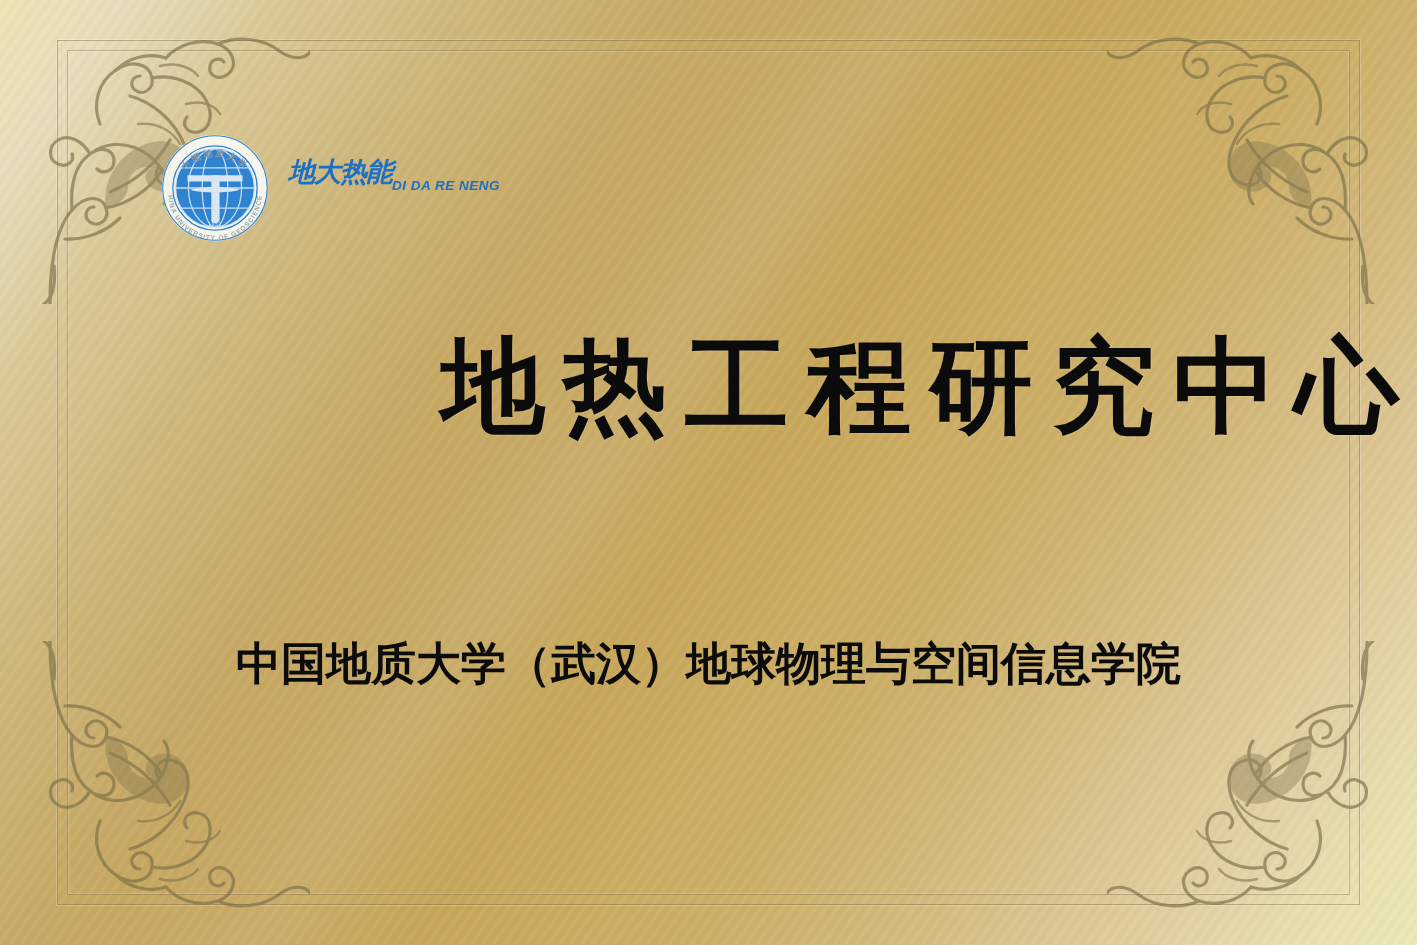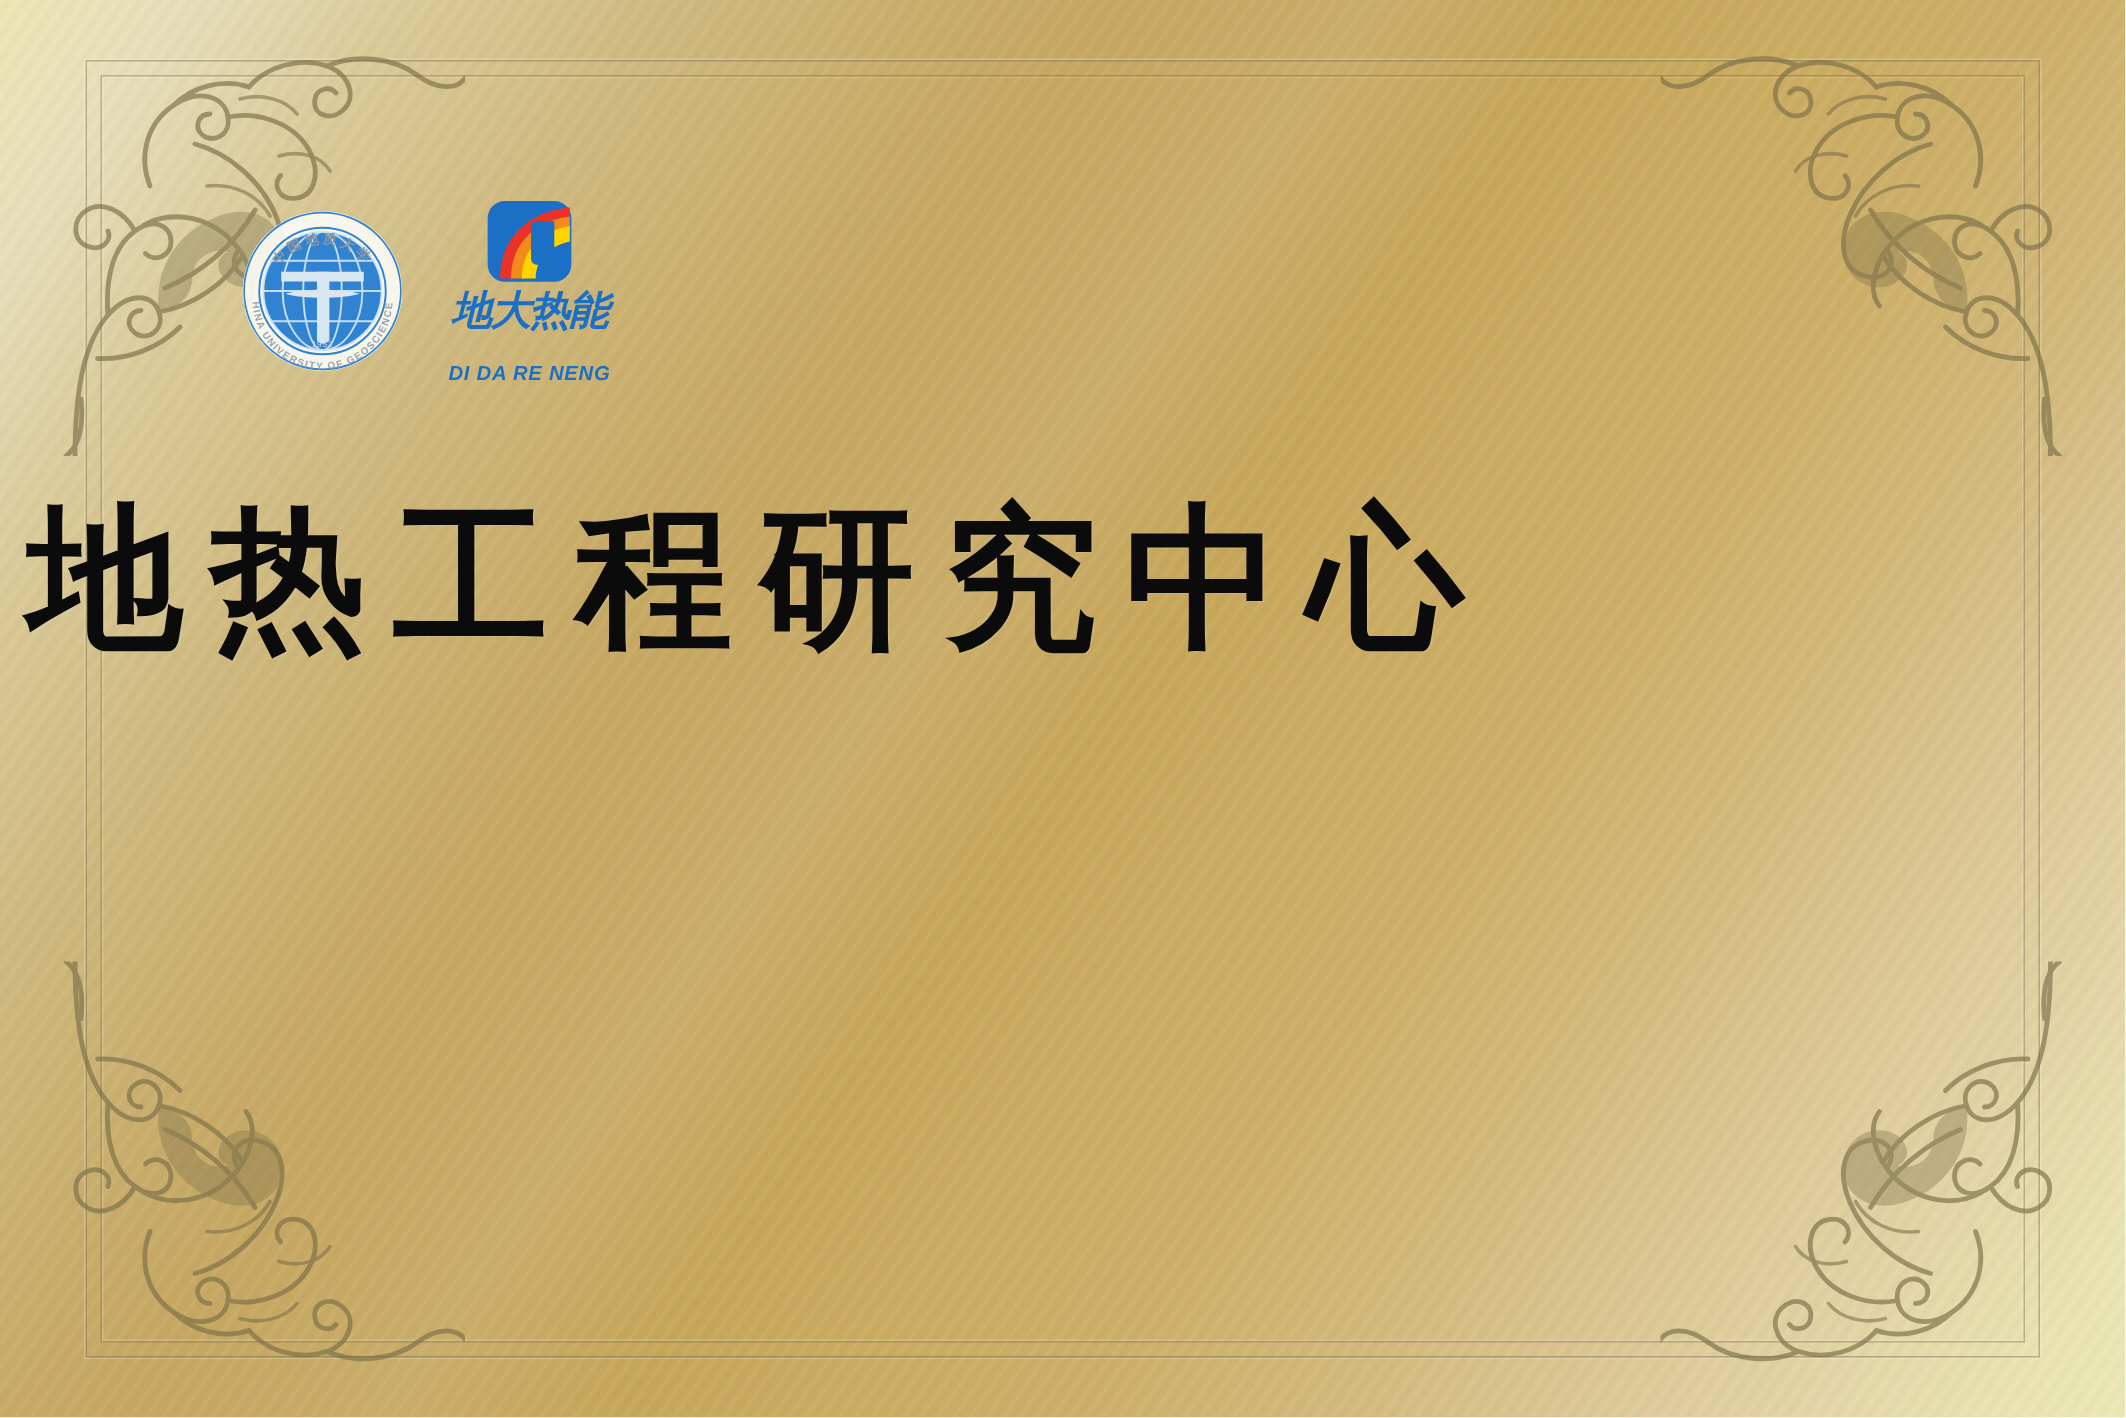--- a/index.html
+++ b/index.html
@@ -100,22 +100,22 @@
     display: flex;
     align-items: center;
     gap: 18px;
   }
 
   .logo-seal { width: 110px; height: 110px; }
   .logo-seal svg { display:block; width:100%; height:100%; }
 
   .logo-dd {
     display: flex;
-    flex-direction: column;
-    align-items: center;
+    flex-direction: row;
+    align-items: flex-start;
     width: 130px;
   }
   .logo-dd-mark { width: 62px; height: 60px; }
   .logo-dd-mark svg { display:block; width:100%; height:100%; }
   .logo-dd-cn {
     font-family: "Liberation Sans", "DejaVu Sans", sans-serif;
     font-weight: bold;
     font-style: italic;
     font-size: 27px;
     line-height: 1;
@@ -133,21 +133,21 @@
     color: #1b6fc4;
     letter-spacing: 0.5px;
     margin-top: 21px;
     white-space: nowrap;
   }
 
   .title {
     position: absolute;
     left: 0; right: 0;
     top: 328px;
-    text-align: left;
+    text-align: right;
     font-family: "Liberation Sans", "DejaVu Sans", sans-serif;
     font-weight: bold;
     font-size: 104px;
     line-height: 1.12;
     color: #0b0b0b;
     letter-spacing: 18px;
     text-indent: 18px;
     white-space: nowrap;
     text-shadow: 1px 1px 0 rgba(255,255,255,0.12);
   }
@@ -362,16 +362,17 @@
         </div>
         <div class="logo-dd-cn">地大热能</div>
         <div class="logo-dd-en">DI DA RE NENG</div>
       </div>
 
     </div>
 
     <div class="title">地热工程研究中心</div>
 
     <div class="subtitles">
+      <div class="sub1">中国地质大学（武汉）地球物理与空间信息学院</div>
     </div>
 
   </div>
 </div>
 
 </body></html>

